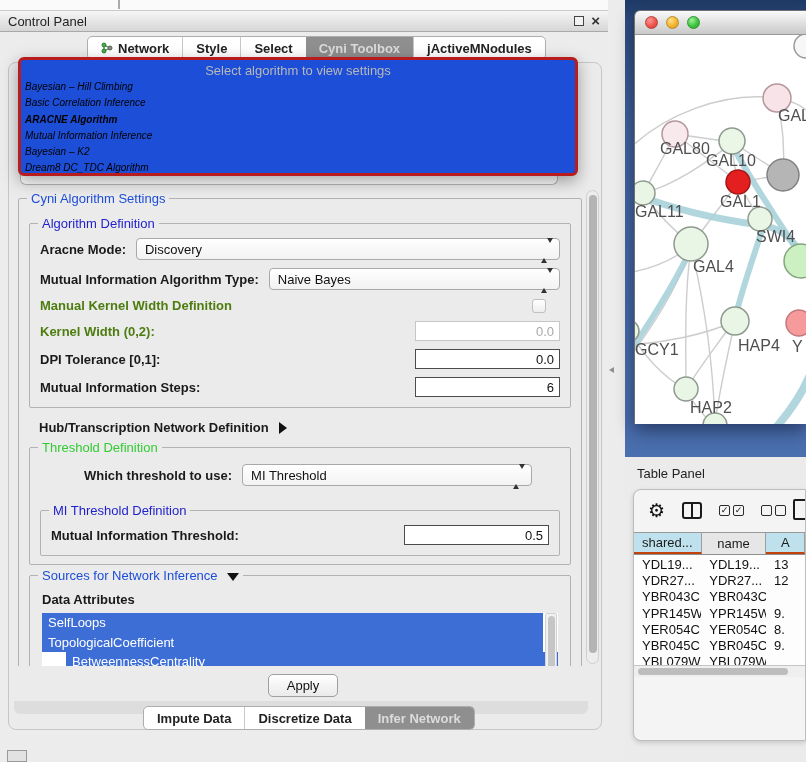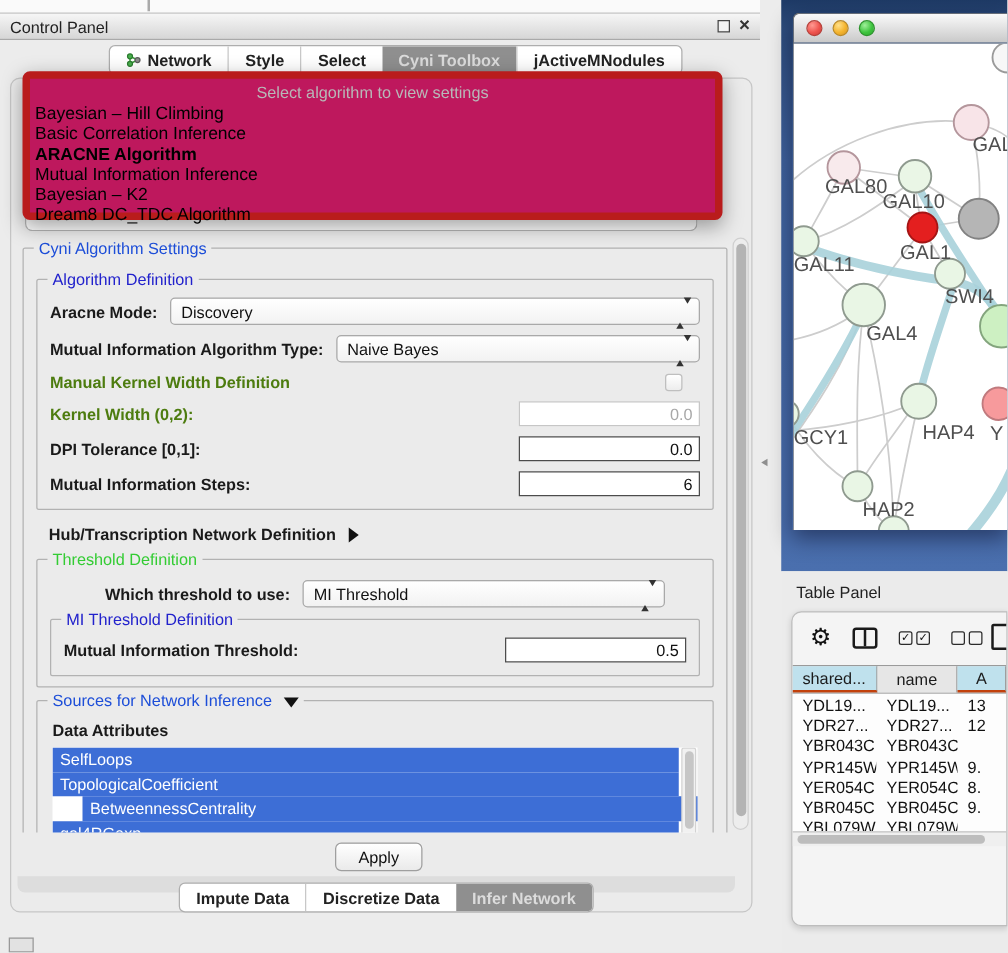--- a/index.html
+++ b/index.html
@@ -27,24 +27,24 @@
   #bottom-tabs { left:143px; top:706px; z-index:6; }
 
   
   #outer-panel { left:8px; top:62px; width:594px; height:668px; background:#ebebeb;
     border:1px solid #c6c6c6; border-radius:8px; }
   #combo-sliver { left:20px; top:174px; width:538px; height:11px; background:#fdfdfd;
     border:1px solid #b5b5b5; border-top:none; border-radius:0 0 6px 6px; }
   #bottom-inner-strip { left:14px; top:701px; width:574px; height:13px; background:#dddddd; border-radius:0 0 6px 6px; }
 
   
-  #algo-popup { left:18px; top:57px; width:560px; height:119px; background:#be185d; z-index:40;
-    border:6px solid #b91c1c; border-radius:6px; box-shadow:0 5px 16px rgba(0,0,0,.35); padding-top:2px; }
+  #algo-popup { left:18px; top:57px; width:560px; height:119px; background:#1d4ed8; z-index:40;
+    border:3px solid #b91c1c; border-radius:6px; box-shadow:0 5px 16px rgba(0,0,0,.35); padding-top:2px; }
   #algo-popup .ph { text-align:center; color:#b8b8b8; font-size:13px; height:17px; line-height:17px; }
-  .algo-item { font-size:14px; color:#000; height:16.3px; line-height:16.3px; padding-left:4px; white-space:nowrap; }
+  .algo-item { font-size:10px; color:#000; height:16.3px; line-height:16.3px; padding-left:4px; white-space:nowrap;font-style:italic; }
   .algo-item.bold { font-weight:bold; }
 
   
   #settings-viewport { left:14px; top:188px; width:572px; height:478px; overflow:hidden; padding:0 4px; }
   .group { position:relative; border:1px solid #b2b2b2; border-radius:2px; margin-top:10px; padding:14px 10px 8px 10px; }
   .group > .legend { position:absolute; top:-8px; left:8px; background:#ebebeb; padding:0 4px; font-size:13px; color:#1d4ed8; white-space:nowrap; }
   .legend.blue  { color:#2222cc; }
   .legend.green { color:#33cc33; }
   .frow { display:flex; align-items:center; margin-bottom:8px; font-size:13px; }
   .flabel { font-weight:bold; color:#1a1a1a; margin-right:10px; white-space:nowrap; }
@@ -223,21 +223,21 @@
 
     <div class="group" id="threshold-group">
       <span class="legend green">Threshold Definition</span>
       <div class="frow which">
         <span class="flabel">Which threshold to use:</span>
         <div class="combo">
           <span>MI Threshold</span>
           <span class="arrows"><span class="arr-up"></span><span class="arr-dn"></span></span>
         </div>
       </div>
-      <div class="group" style="margin-top:9px;">
+      <div class="group" style="margin-top:24px;">
         <span class="legend blue">MI Threshold Definition</span>
         <div class="frow" style="margin-bottom:2px;">
           <span class="flabel">Mutual Information Threshold:</span>
           <span class="spacer"></span>
           <div class="tfield">0.5</div>
         </div>
       </div>
     </div>
 
     <div class="group" id="sources-group" style="padding-bottom:4px;">

